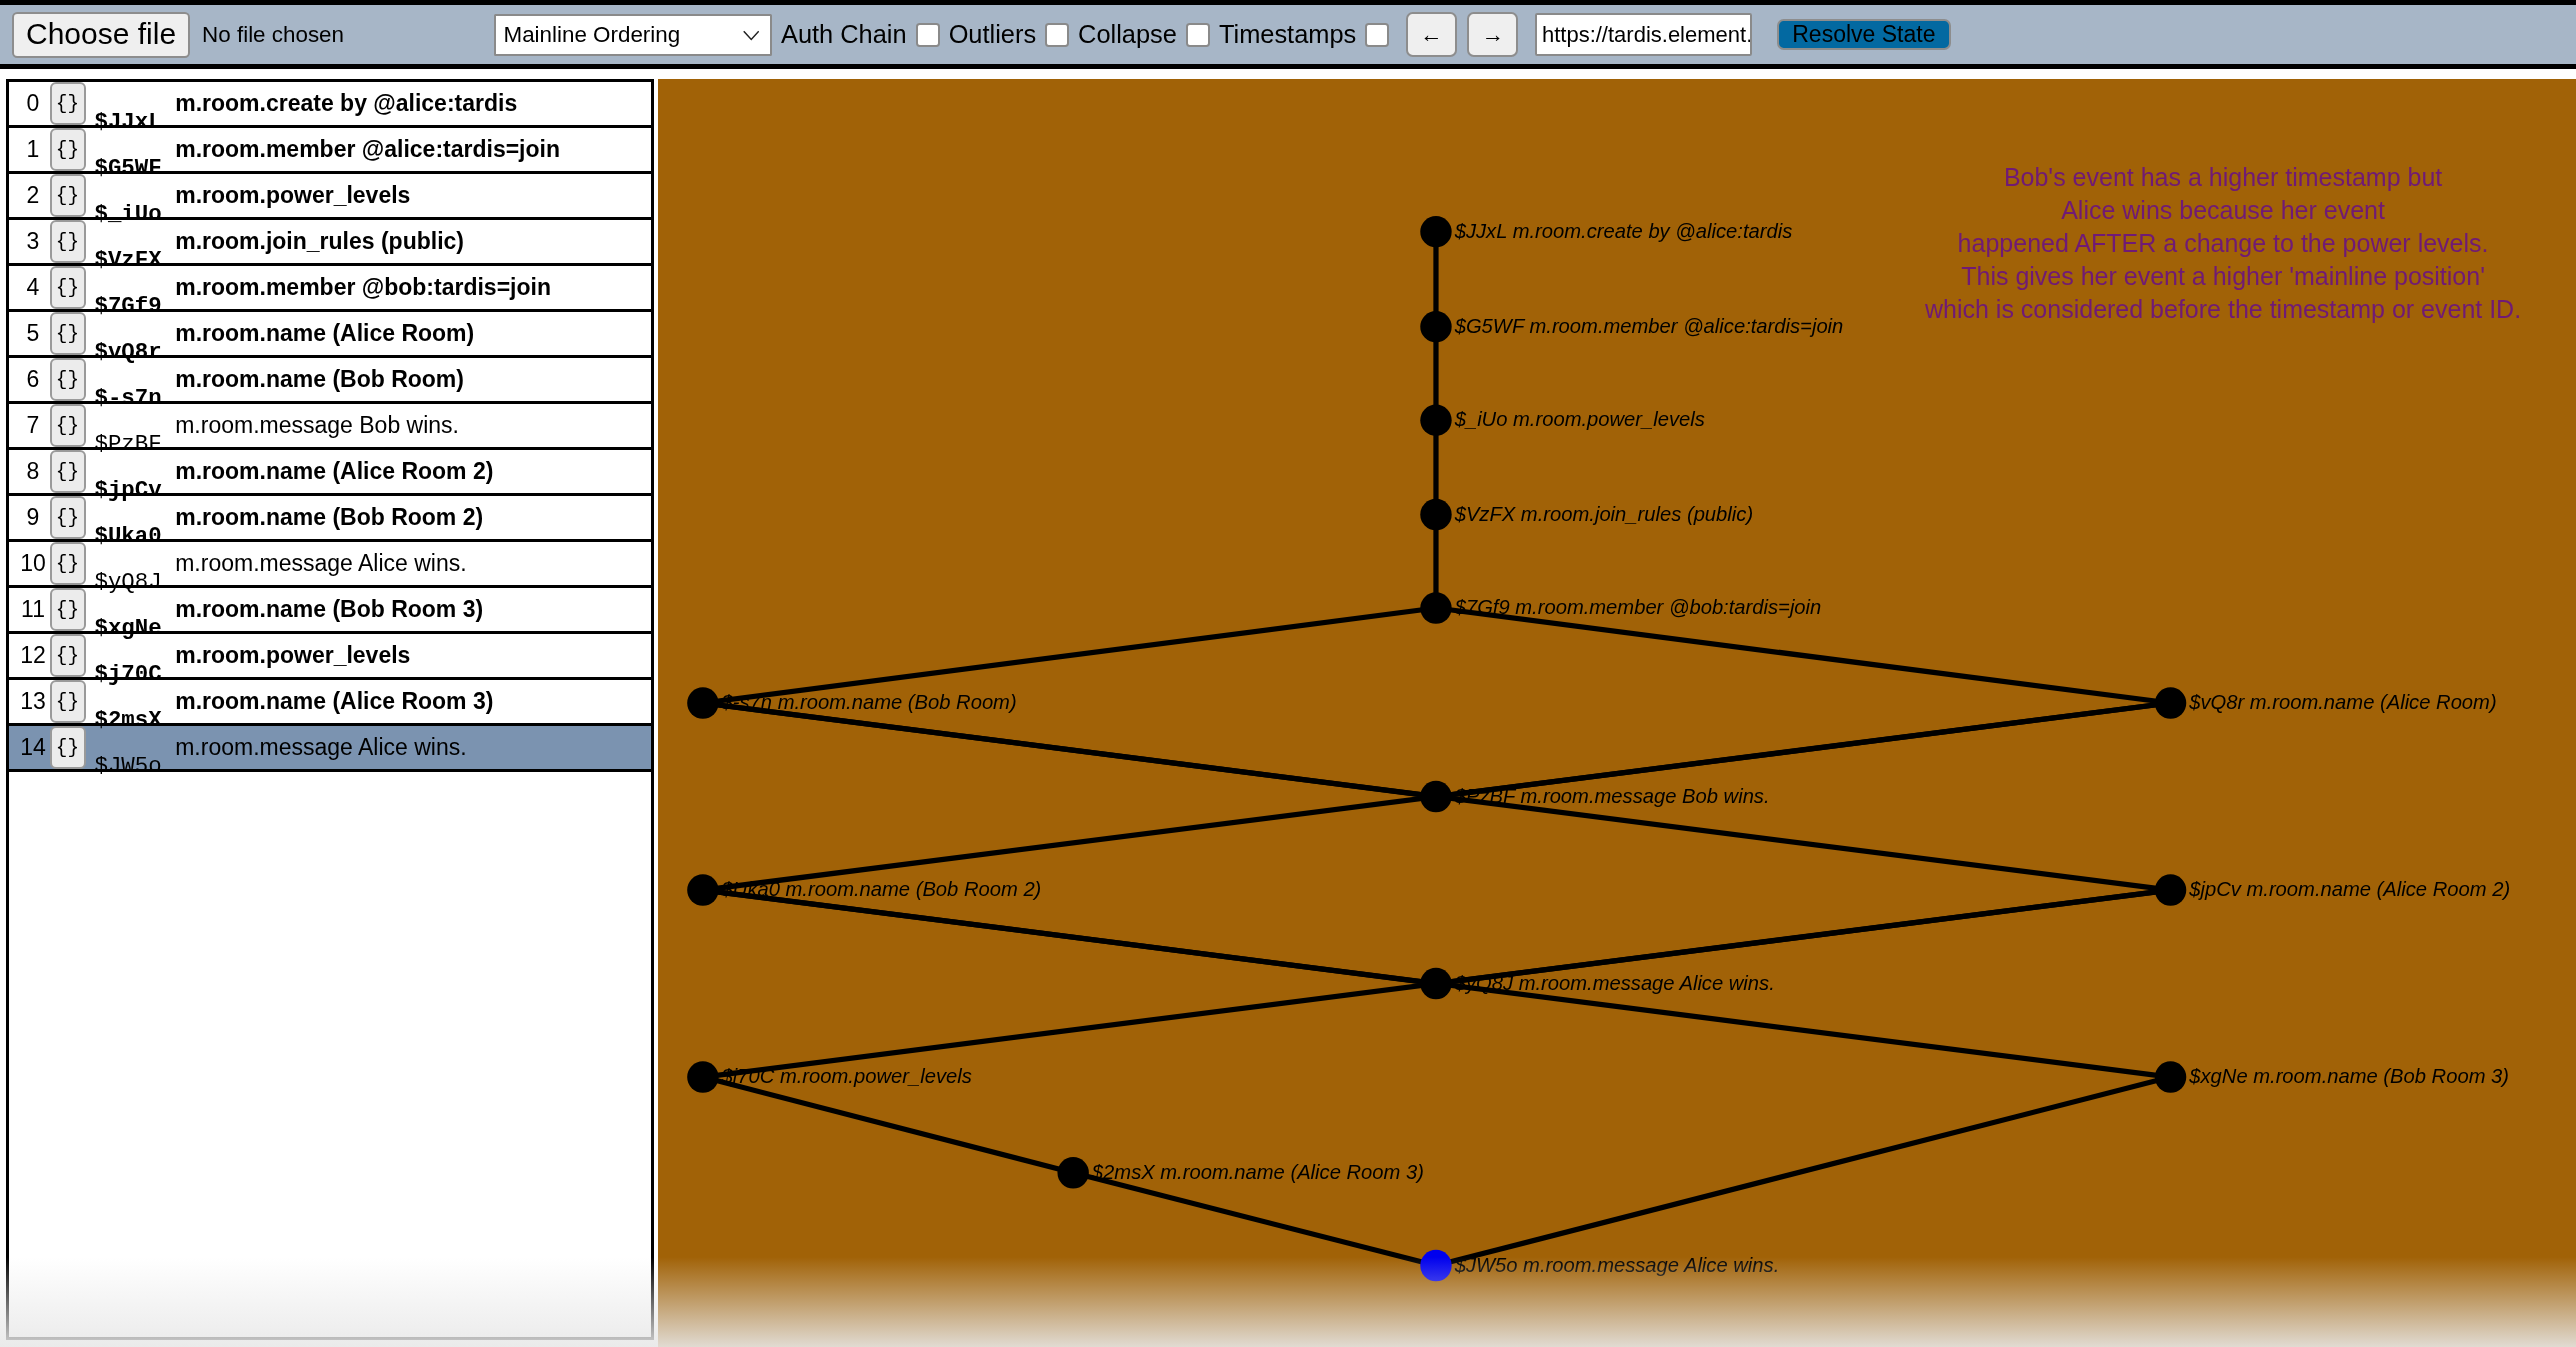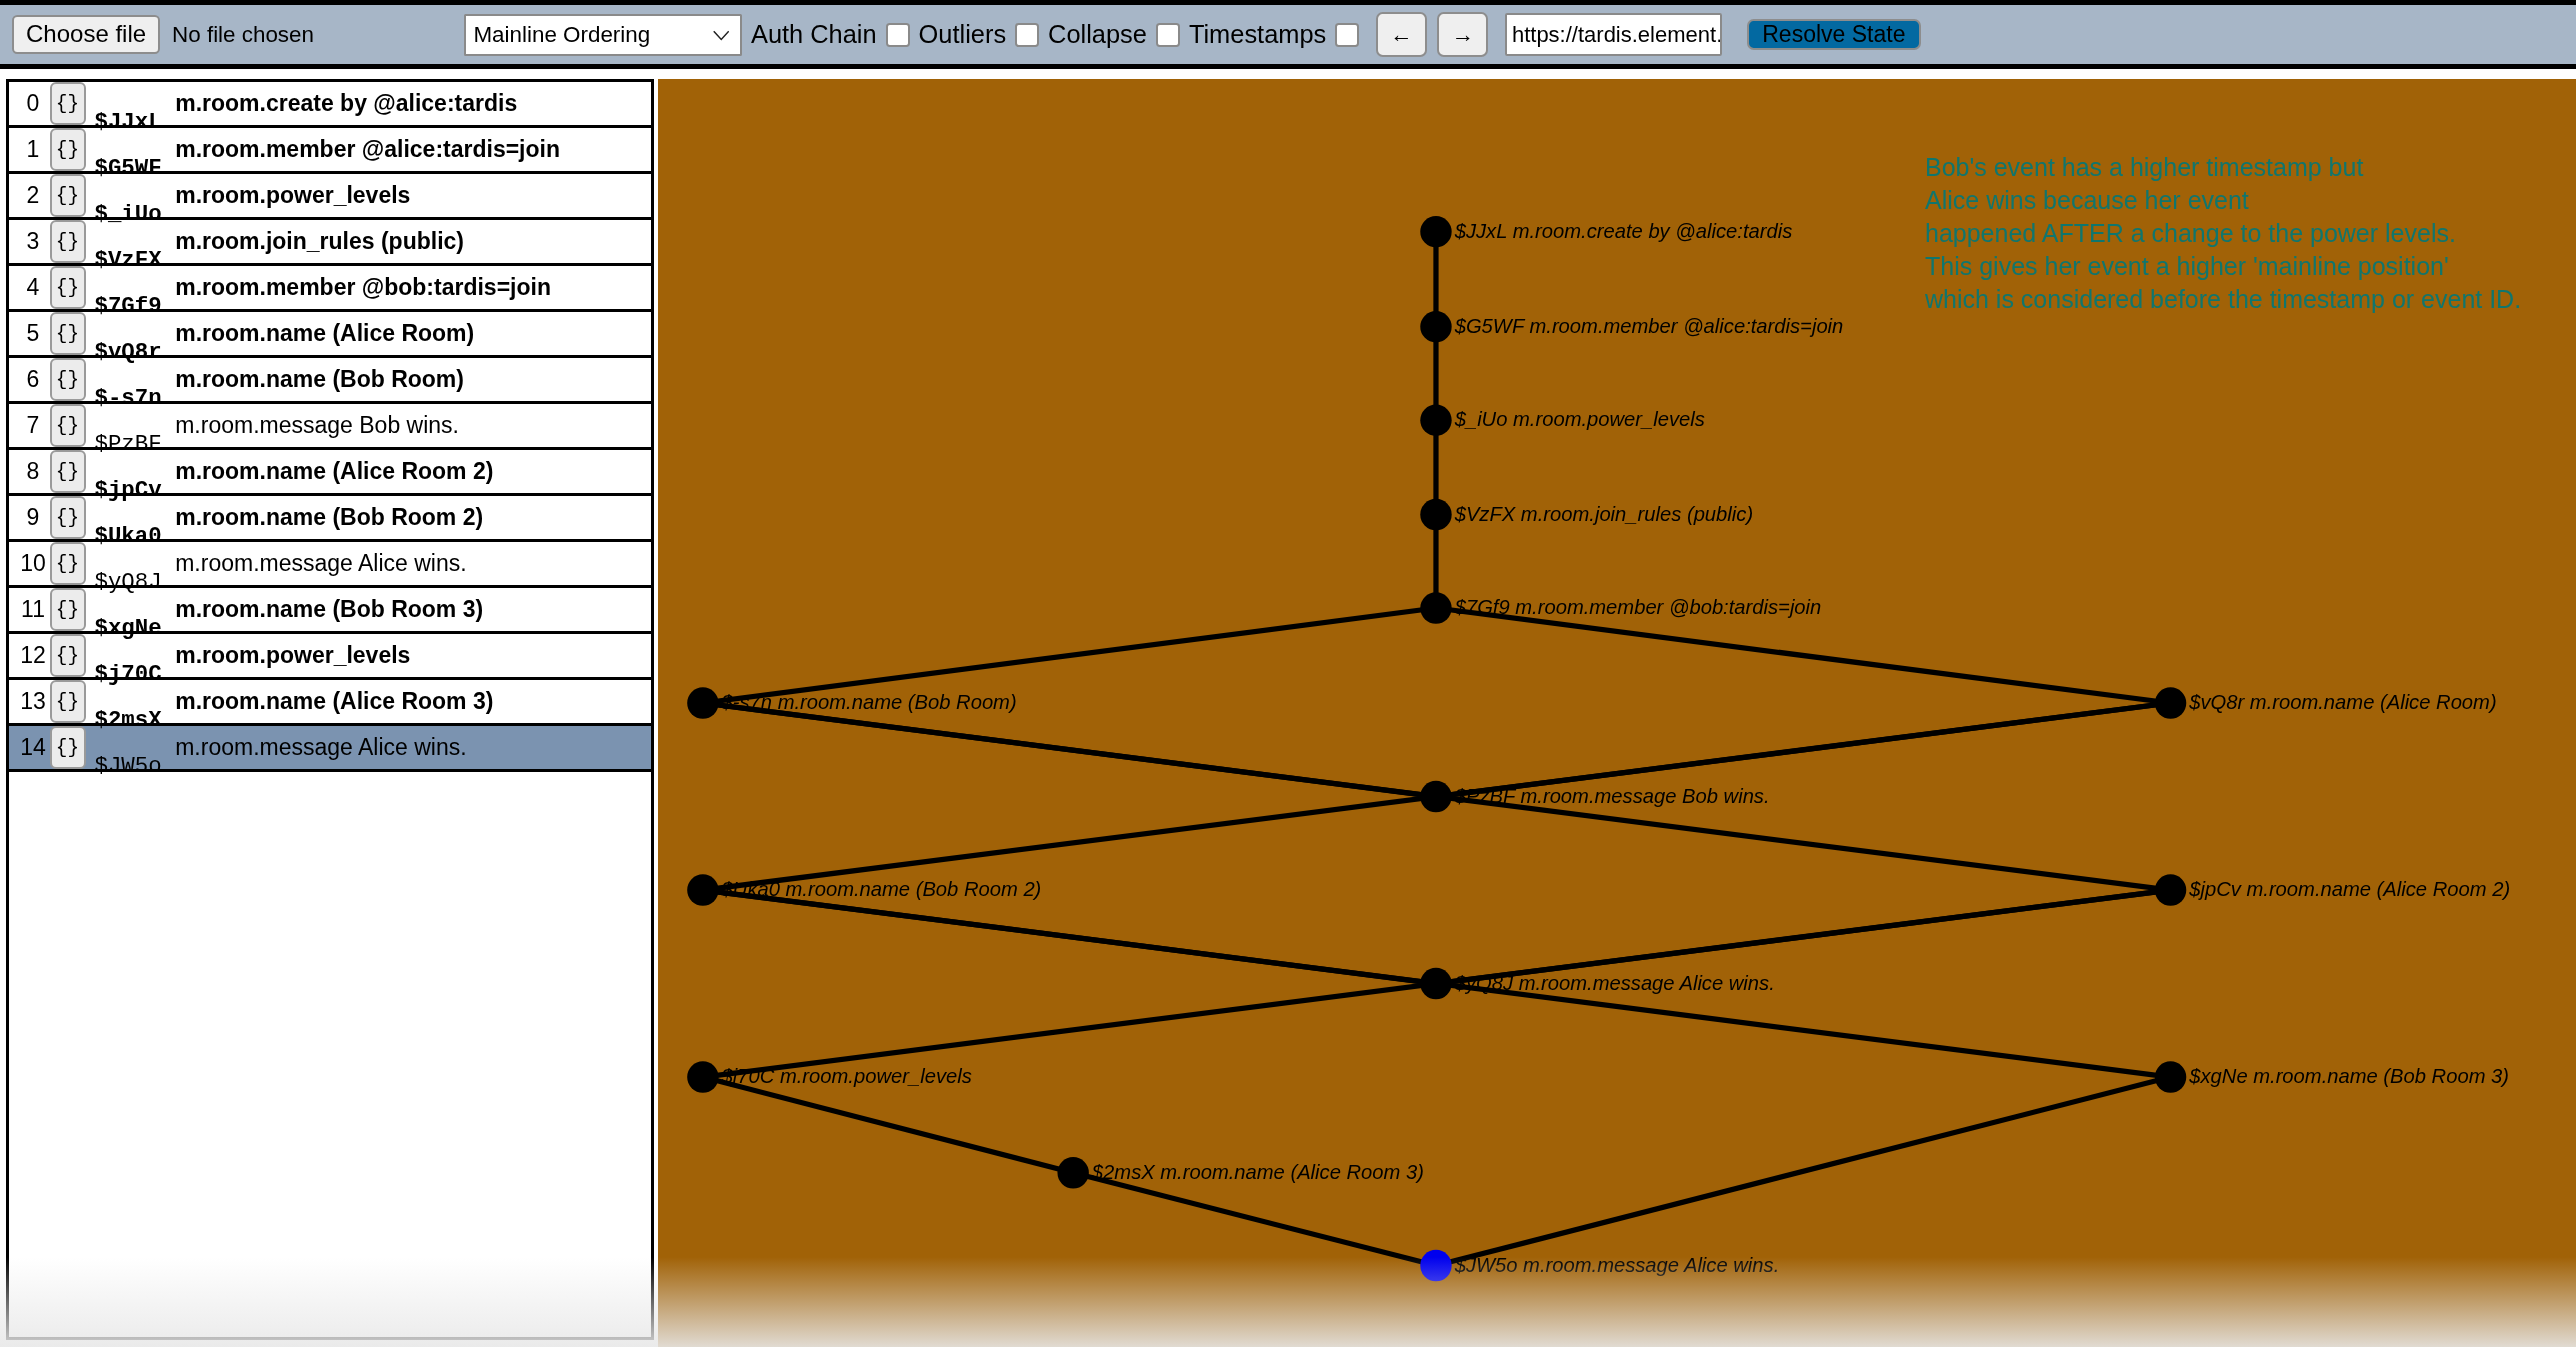--- a/index.html
+++ b/index.html
@@ -17,21 +17,21 @@
     width: 2576px; height: 69px;
     background: #a7b6c7;
     border-top: 5.2px solid #000;
     border-bottom: 5.2px solid #000;
     display: flex; align-items: center;
     padding-left: 12px;
     gap: 0px;
   }
   .tb-filebtn {
     font-family: "Liberation Sans", sans-serif;
-    font-size: 24px;
+    font-size: 30px;
     background: #efefef;
     border: 2.2px solid #8d8d8d;
     border-radius: 5.2px;
     padding: 4.5px 12px 6px 12px;
     line-height: 1.05;
     color: #000;
     white-space: nowrap;
   }
   .tb-filetext {
     font-size: 22.4px; color: #000;
@@ -170,26 +170,27 @@
   .node-label {
     font-family: "Liberation Sans", sans-serif;
     font-size: 27px;
     fill: #000;
     dominant-baseline: middle;
   }
 
   
   #annotation {
     position: absolute;
-    left: 1925px; top: 151px;
+    left: 1925px; top: 161px;
     font-family: "Liberation Sans", sans-serif;
     font-size: 25px;
     line-height: 33px;
-    color: #0f766e;
+    color: #701a75;
     white-space: pre;
+    text-align: center;
   }
   #annotation div { white-space: nowrap; }
 
   
   #page-fade {
     position: absolute; left: 0; bottom: 0;
     width: 2576px; height: 90px;
     background: linear-gradient(to bottom, rgba(255,255,255,0) 0%, rgba(232,232,232,0.9) 100%);
     pointer-events: none;
   }

